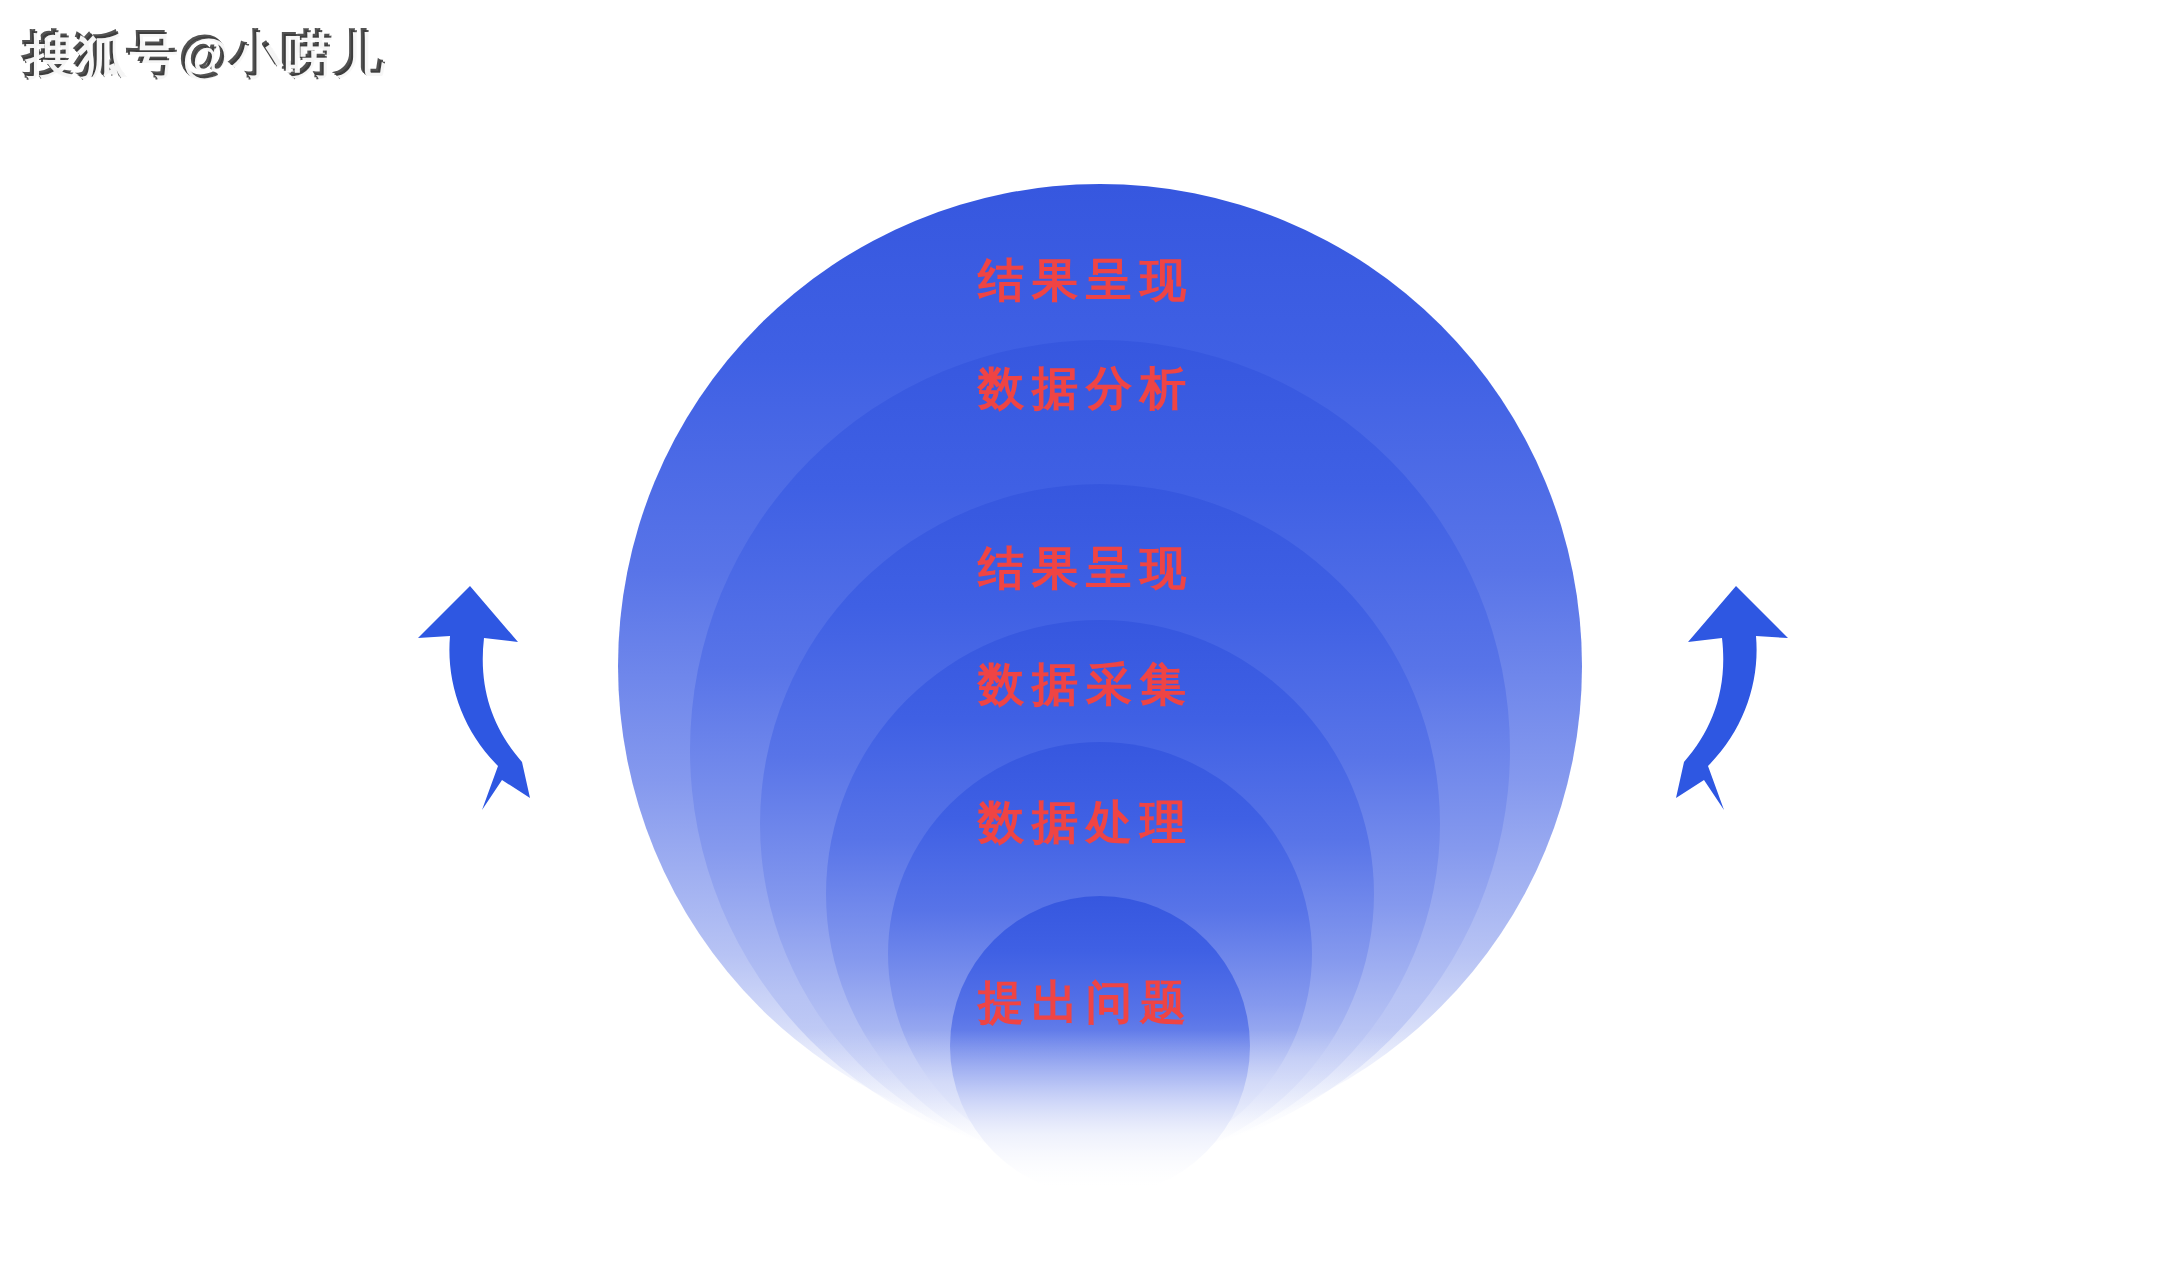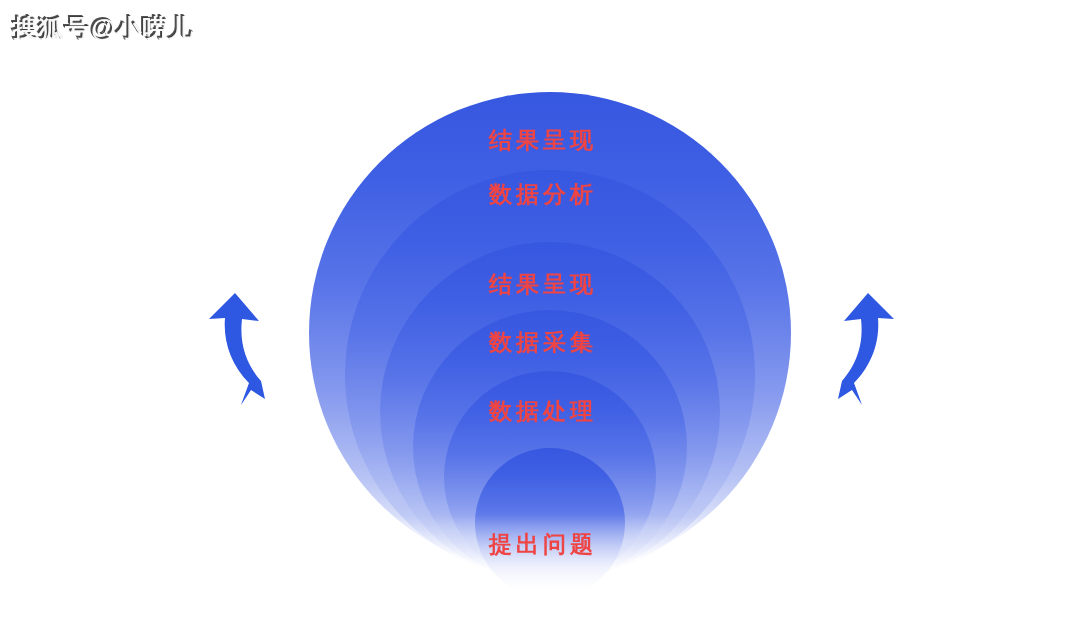--- a/index.html
+++ b/index.html
@@ -69,21 +69,21 @@
     letter-spacing: 4px;
     line-height: 32px;
     white-space: nowrap;
     z-index: 10;
   }
   .l1 { top: 124px; }
   .l2 { top: 178px; }
   .l3 { top: 268px; }
   .l4 { top: 326px; }
   .l5 { top: 395px; }
-  .l6 { top: 485px; margin-top: 43px; }
+  .l6 { top: 485px; }
 
   
   .arrow {
     position: absolute;
     width: 78px; height: 114px;
     z-index: 8;
   }
   .arrow-left  { left: 197px; top: 293px; transform: scaleX(-1); }
   .arrow-right { left: 828px; top: 293px; }
   .arrow path { fill: #2e57e2; }

